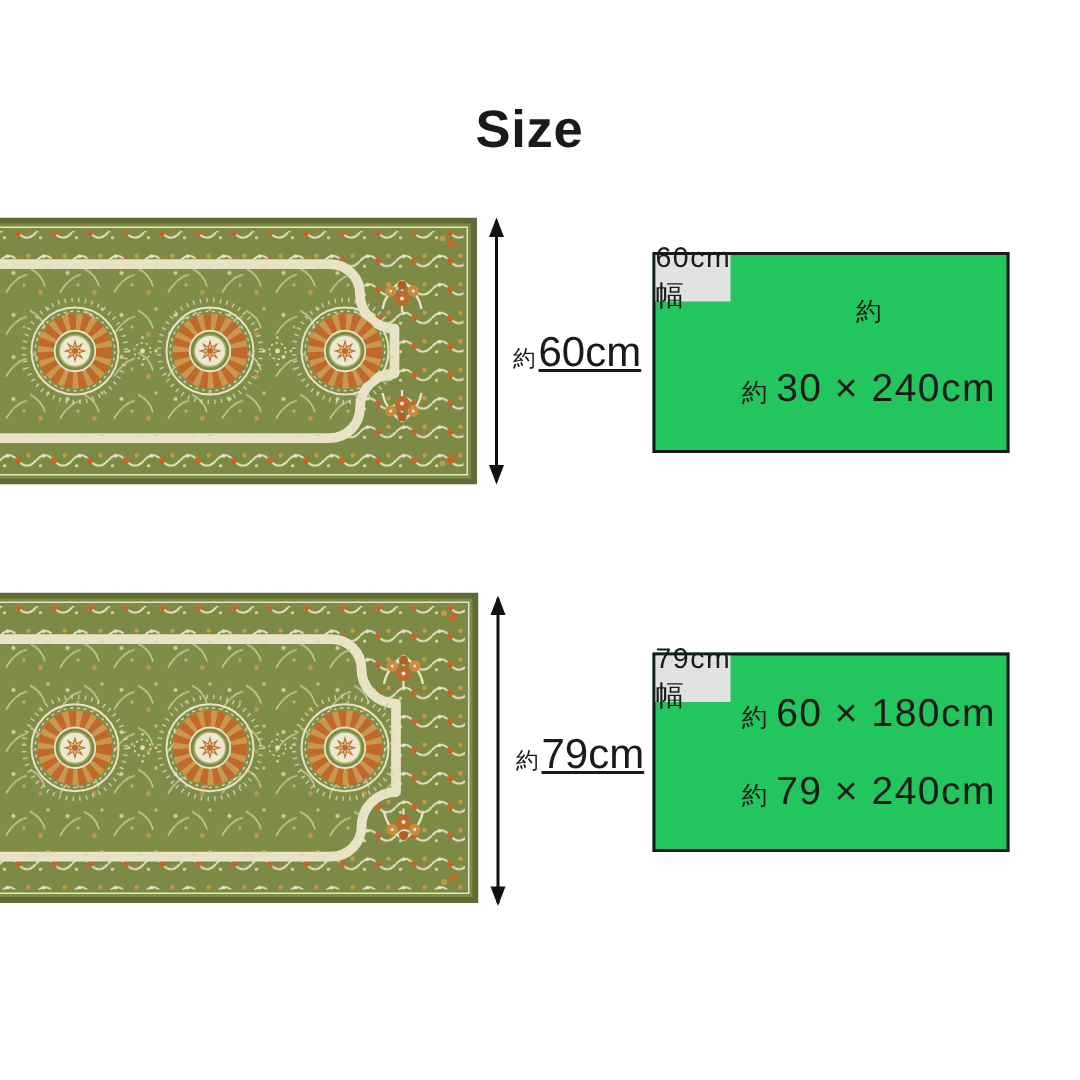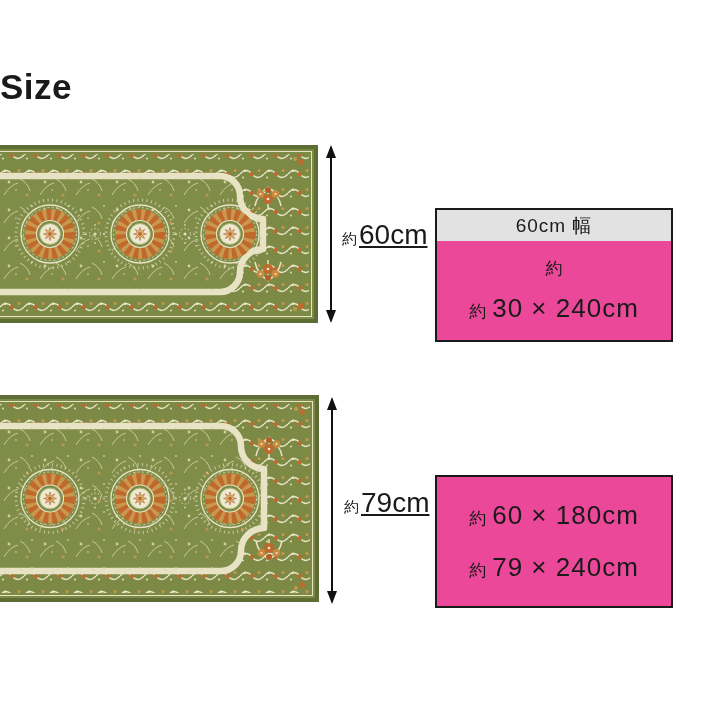--- a/index.html
+++ b/index.html
@@ -1,21 +1,21 @@
 <!DOCTYPE html>
 <html><head>
 <meta charset="utf-8">
 <style>
   html,body{margin:0;padding:0;background:#fff;}
   .page{
     position:relative;width:720px;height:720px;background:#fff;overflow:hidden;
     font-family:"Liberation Sans","DejaVu Sans",sans-serif;color:#1a1a1a;
   }
   .title{
-    position:absolute;top:44px;left:0;width:706px;
+    position:absolute;top:44px;left:0;width:706px;text-align:center;
     font-size:35px;font-weight:700;letter-spacing:.5px;
   }
   svg.rug{position:absolute;display:block;}
   #rug60{left:0;top:145px;width:318px;height:178px;}
   #rug79{left:0;top:395px;width:319px;height:207px;}
 
   .v-arrow{position:absolute;width:2px;background:#111;}
   #arrow60{left:330px;top:147px;height:174px;}
   #arrow79{left:331px;top:399px;height:203px;}
   .v-arrow::before{
@@ -29,22 +29,22 @@
     border-top:13px solid #111;
   }
 
   .arrow-label{position:absolute;display:flex;align-items:baseline;gap:2px;white-space:nowrap;}
   .arrow-label .approx{font-size:15px;}
   .arrow-label .val{font-size:28px;text-decoration:underline;}
   #label60{left:342px;top:219px;}
   #label79{left:344px;top:487px;}
 
   .info-box{
-    position:absolute;width:238px;border:2px solid #1a1a1a;background:#ec4899;
-    display:flex;flex-direction:column;box-sizing:border-box;margin-top:40px;
+    position:absolute;width:238px;border:2px solid #1a1a1a;background:#22c55e;
+    display:flex;flex-direction:row;box-sizing:border-box;
   }
   #box60{left:435px;top:168px;height:134px;}
   #box79{left:435px;top:435px;height:133px;}
   .box-header{
     height:31px;background:#e2e2e2;flex:0 0 31px;
     display:flex;align-items:center;justify-content:center;
     font-size:19px;letter-spacing:1px;
   }
   .box-body{
     flex:1;display:flex;flex-direction:column;justify-content:space-evenly;
@@ -270,20 +270,21 @@
       <circle cx="176" cy="103.5" r="1" fill="#e8e3c4" opacity="0.7"></circle>
       <circle cx="185" cy="112.5" r="1" fill="#e8e3c4" opacity="0.7"></circle>
       <circle cx="185" cy="94.5" r="1" fill="#e8e3c4" opacity="0.7"></circle>
     </svg>
   <div class="v-arrow" id="arrow79"></div>
   <div class="arrow-label" id="label79">
     <span class="approx">約</span>
     <span class="val">79cm</span>
   </div>
   <div class="info-box" id="box79">
+    <div class="box-header">79cm 幅</div>
     <div class="box-body">
       <div class="size-row">
         <span class="approx">約</span>
         <span class="val">60 × 180cm</span>
       </div>
       <div class="size-row">
         <span class="approx">約</span>
         <span class="val">79 × 240cm</span>
       </div>
     </div>

